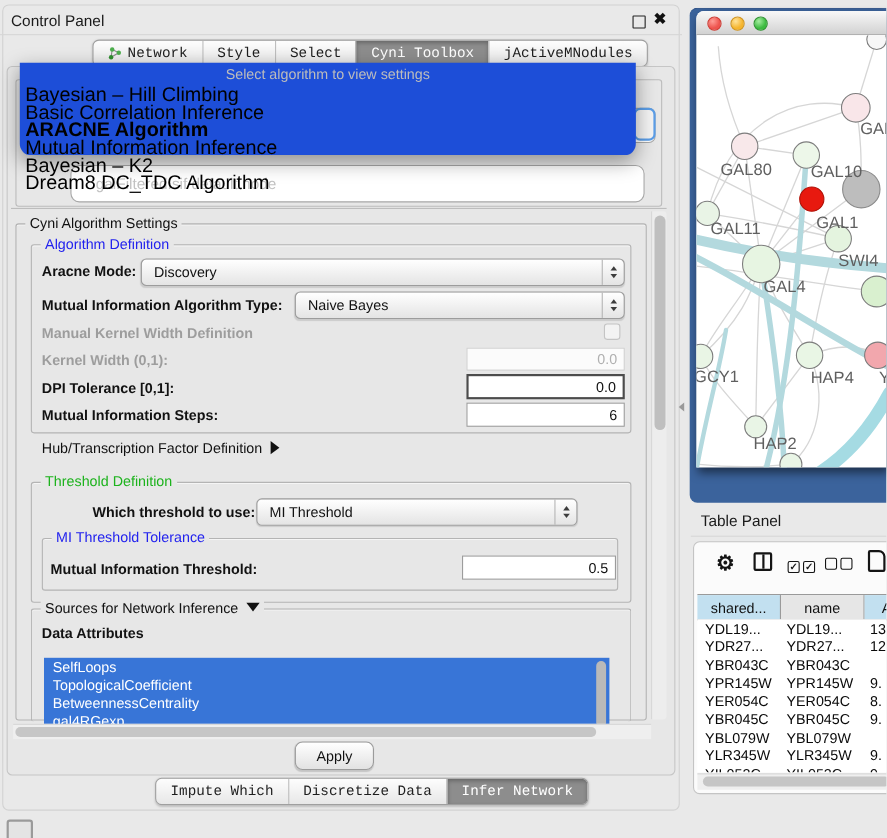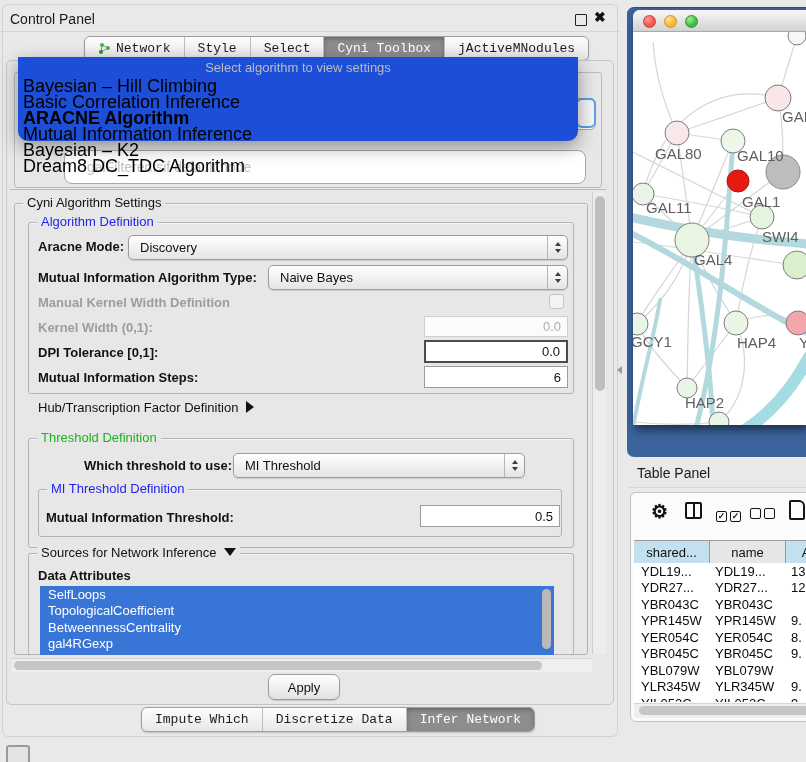--- a/index.html
+++ b/index.html
@@ -58,21 +58,21 @@
   .field{display:flex;align-items:center;justify-content:flex-end;background:#fff;border:1px solid #9c9c9c;
          font-size:13px;color:#111;padding:0 6px;box-sizing:border-box;}
   .field.dis{background:#fbfbfb;border-color:#cfcfcf;color:#b0b0b0;}
   .field.foc{border:2px solid #4c4c4c;}
 
   .checkbox{width:15px;height:15px;border:1px solid #c4c4c4;border-radius:3px;background:#f3f3f3;box-sizing:border-box;}
 
   .tri-right{display:inline-block;width:0;height:0;border-top:6px solid transparent;border-bottom:6px solid transparent;border-left:8px solid #111;margin-left:8px;vertical-align:-1px;}
   .tri-down{display:inline-block;width:0;height:0;border-left:6.5px solid transparent;border-right:6.5px solid transparent;border-top:8px solid #111;margin-left:7px;vertical-align:1px;}
 
-  .attr-list{background:#3875d7;overflow:hidden;}
+  .attr-list{background:#3875d7;overflow:hidden;margin-top:12px;}
   .attr-item{height:16.5px;display:flex;align-items:center;padding-left:8px;font-size:13px;color:#fff;white-space:nowrap;}
   .list-vscroll{position:absolute;right:3px;top:3px;width:9px;border-radius:5px;background:#b9b9b9;}
 
   .vscroll-track{background:#ededed;border-left:1px solid #cfcfcf;border-radius:0 3px 3px 0;}
   .vscroll-thumb{position:absolute;left:1.5px;width:10px;border-radius:6px;background:#bfbfbf;}
   .hscroll-track{background:#efefef;border-top:1px solid #d6d6d6;}
   .hscroll-thumb{position:absolute;top:2px;height:9px;border-radius:5px;background:#c6c6c6;}
 
   .apply-btn{display:flex;align-items:center;justify-content:center;width:70px;height:24px;border:1px solid #9b9b9b;
              border-radius:7px;background:linear-gradient(#ffffff,#e2e2e2);font-size:13px;color:#111;box-shadow:0 1px 1px rgba(0,0,0,.15);}
@@ -224,21 +224,21 @@
   </div>
   <div class="abs blabel" style="left:84px;top:458px;">Which threshold to use:</div>
   <div class="abs combo" style="left:233px;top:453px;width:292px;">
     <span class="combo-text">MI Threshold</span>
     <span class="stepper">
         <i class="up"></i>
         <i class="dn"></i>
       </span>
   </div>
   <div class="abs gb" style="left:38px;top:489px;width:522px;height:46px;">
-    <span class="gb-legend lg-blue">MI Threshold Definition</span>
+    <span class="gb-legend lg-blue">MI Threshold Tolerance</span>
   </div>
   <div class="abs blabel" style="left:46px;top:510px;">Mutual Information Threshold:</div>
   <div class="abs field" style="left:420px;top:505px;width:140px;height:22px;">
     <span>0.5</span>
   </div>
 
   <div class="abs gb" style="left:28px;top:553px;width:544px;height:102px;border-bottom:none;">
     <span class="gb-legend"><span>Sources for Network Inference</span><span class="tri-down"></span></span>
   </div>
   <div class="abs blabel" style="left:38px;top:568px;">Data Attributes</div>

